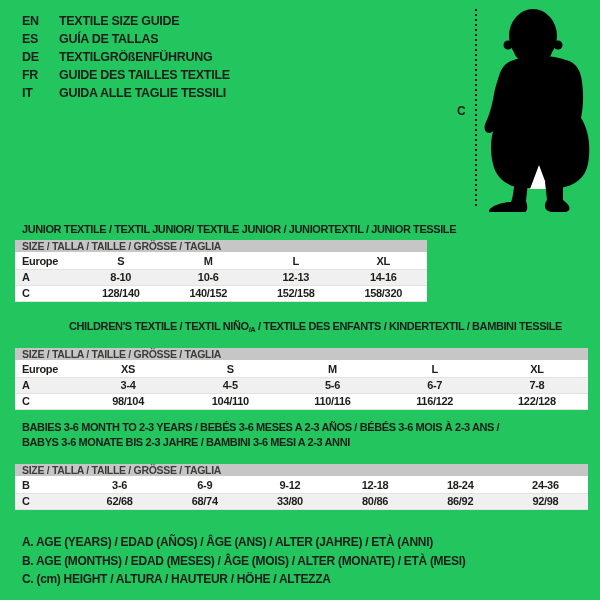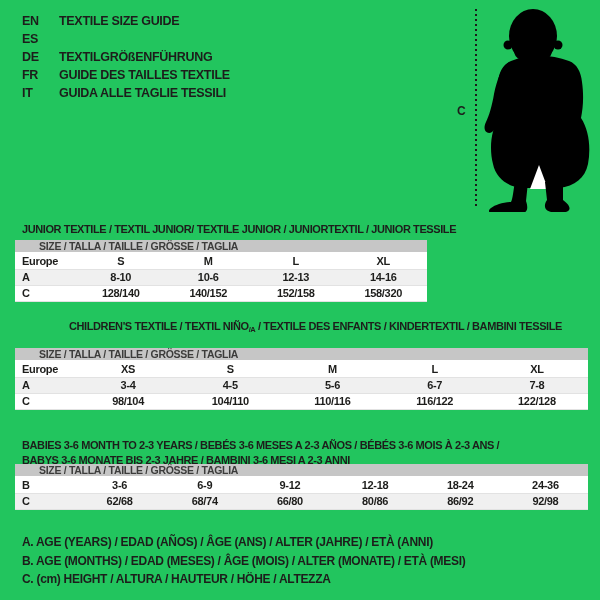--- a/index.html
+++ b/index.html
@@ -24,35 +24,35 @@
   .height-label { position:absolute; left:457px; top:104px; font-size:12px; font-weight:bold; }
   .silhouette { position:absolute; left:481px; top:4px; width:118px; height:208px; }
 
   
   .section-title {
     position:absolute; left:22px; font-size:11px; font-weight:bold;
     letter-spacing:-0.4px; white-space:nowrap; color:#1d1d1b;
   }
   #title-1 { top:215px;margin-top:8px; }
   #title-2 { top:320px;margin-left:47px; }
-  #title-3 { top:438px; line-height:15px; }
+  #title-3 { top:420px; line-height:15px; }
   .subscript { font-size:7.5px; vertical-align:-2px; letter-spacing:-0.4px; }
 
   
   table.size-table {
     position:absolute; border-collapse:collapse; table-layout:fixed;
     font-size:11px; font-weight:bold; letter-spacing:-0.3px; color:#1d1d1b;
   }
   #table-1 { left:15px; top:240px; width:412px; }
   #table-2 { left:15px; top:348px; width:573px; }
   #table-3 { left:15px; top:464px; width:573px; }
   col.lbl-col { width:62px; }
   tr.size-header-row td {
     background:#c6c6c6; color:#3c3c3b; height:13px;
-    font-size:10.5px; padding:0 0 0 24px; text-align:left;
+    font-size:10.5px; padding:0 0 0 7px; text-align:left;
     border-bottom:2px solid #ffffff;
   }
   tr.data-row td {
     height:16px; text-align:center; padding:0;
     border-bottom:1px solid #e2e2e2; background:#ffffff;
   }
   tr.data-row td.lbl { text-align:left; padding-left:7px; }
   tr.data-row.alt td { background:#f0f0f0; }
 
   
@@ -64,20 +64,21 @@
 
 <div class="page">
 
   <div class="lang-list">
     <div class="lang-row">
       <span class="lang-code">EN</span>
       <span class="lang-title">TEXTILE SIZE GUIDE</span>
     </div>
     <div class="lang-row">
       <span class="lang-code">ES</span>
+      <span class="lang-title">GUÍA DE TALLAS</span>
     </div>
     <div class="lang-row">
       <span class="lang-code">DE</span>
       <span class="lang-title">TEXTILGRÖßENFÜHRUNG</span>
     </div>
     <div class="lang-row">
       <span class="lang-code">FR</span>
       <span class="lang-title">GUIDE DES TAILLES TEXTILE</span>
     </div>
     <div class="lang-row">
@@ -219,21 +220,21 @@
         <td>6-9</td>
         <td>9-12</td>
         <td>12-18</td>
         <td>18-24</td>
         <td>24-36</td>
       </tr>
       <tr class="data-row alt">
         <td class="lbl">C</td>
         <td>62/68</td>
         <td>68/74</td>
-        <td>66/80</td>
+        <td>33/80</td>
         <td>80/86</td>
         <td>86/92</td>
         <td>92/98</td>
       </tr>
     </tbody>
   </table>
 
   <div class="legend">
     <div class="legend-item">A. AGE (YEARS) / EDAD (AÑOS) / ÂGE (ANS) / ALTER (JAHRE) / ETÀ (ANNI)</div>
     <div class="legend-item">B. AGE (MONTHS) / EDAD (MESES) / ÂGE (MOIS) / ALTER (MONATE) / ETÀ (MESI)</div>

